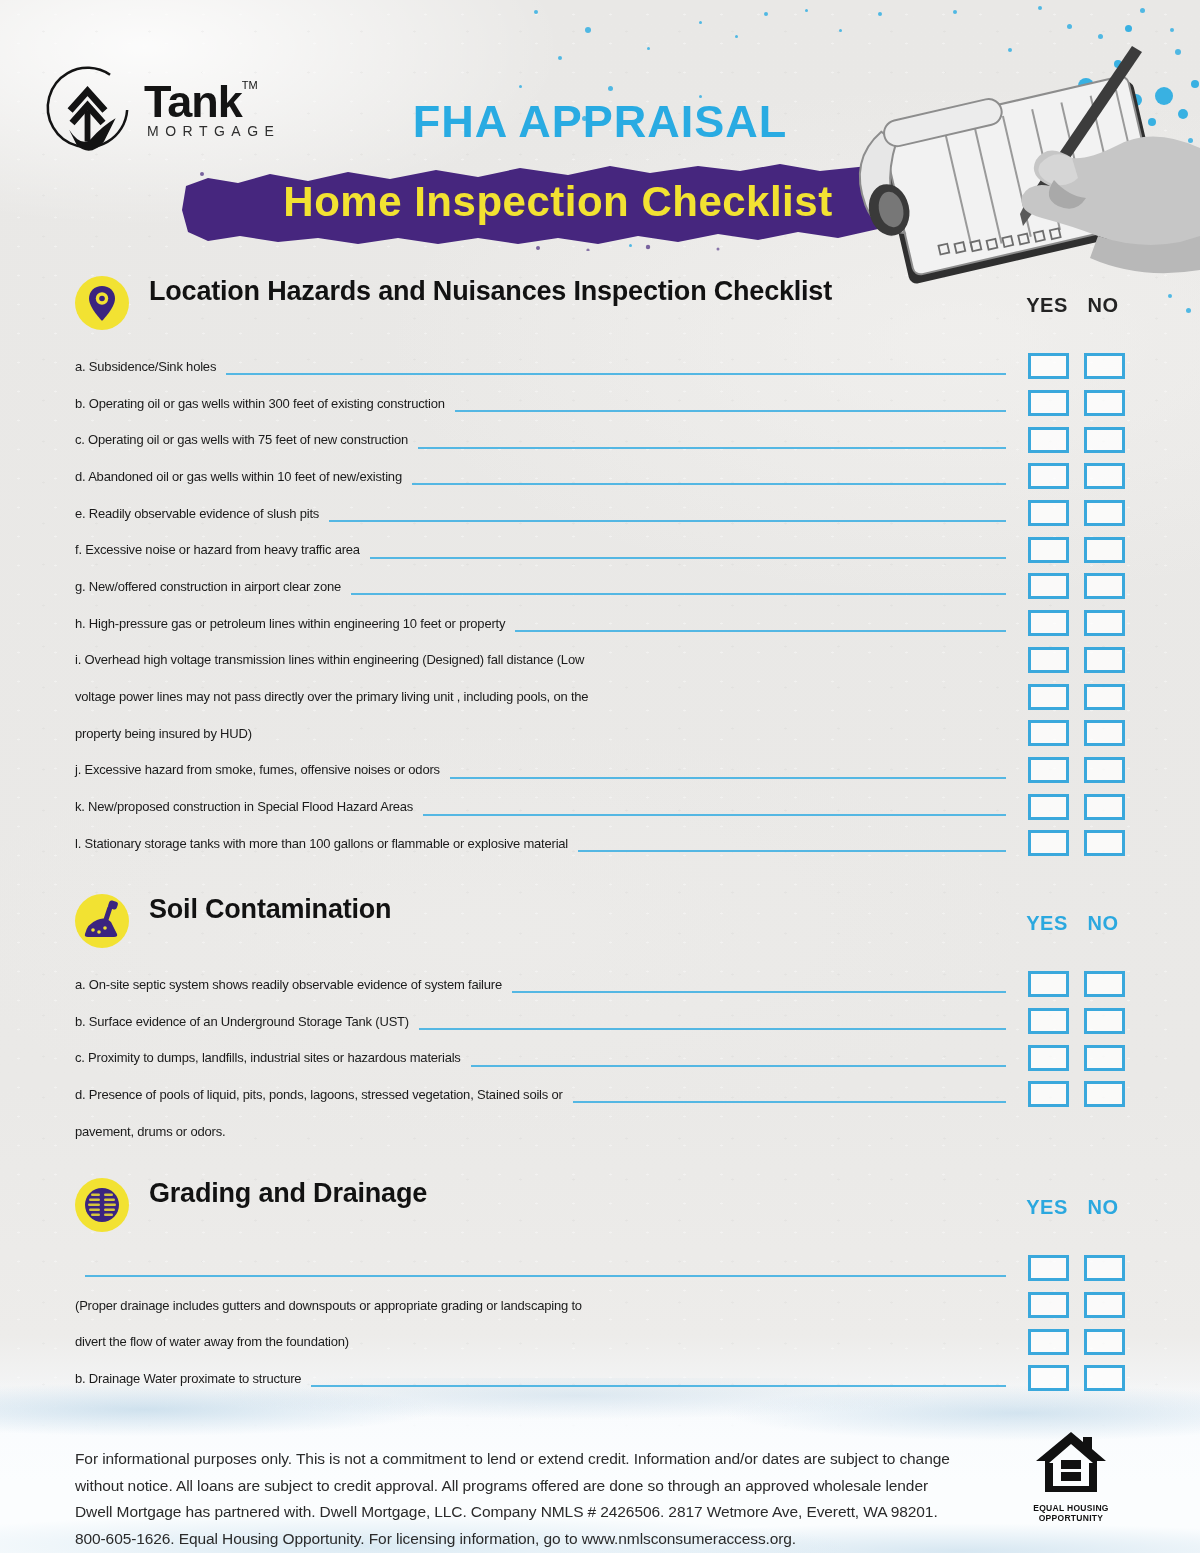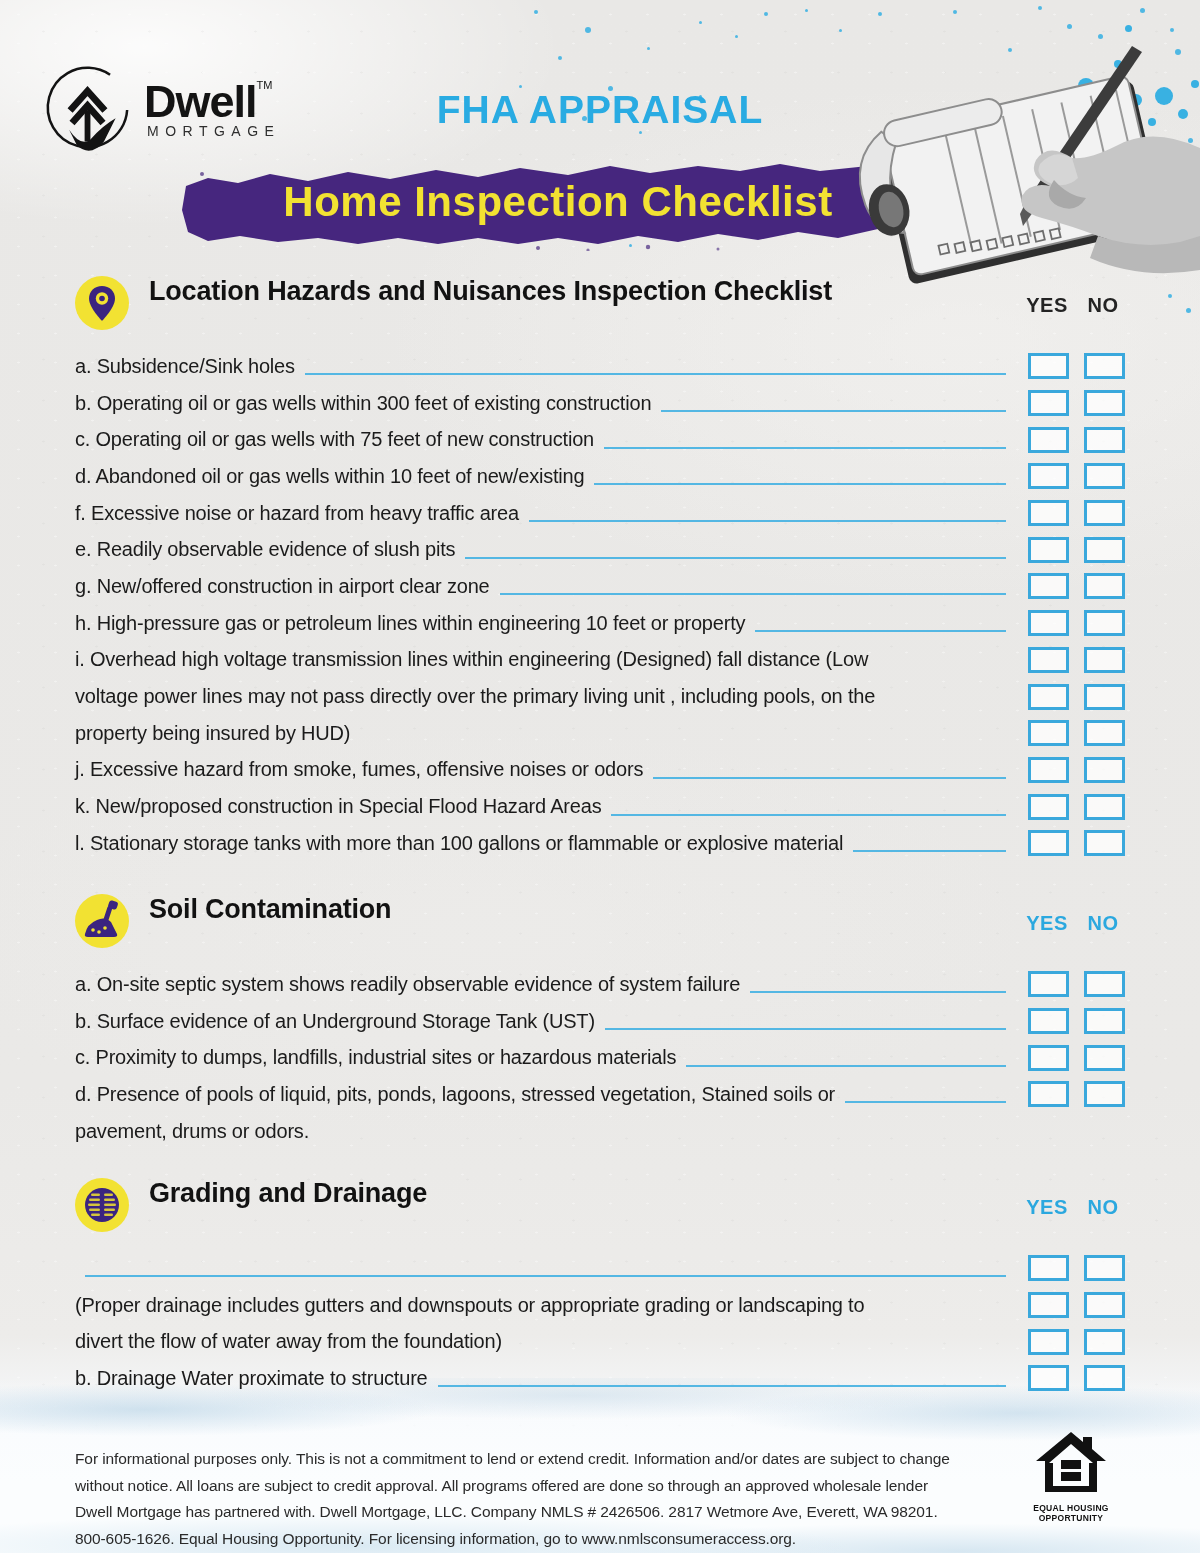--- a/index.html
+++ b/index.html
@@ -36,22 +36,22 @@
 
   
   .logo { position:absolute; left:42px; top:62px; display:flex; align-items:center; }
   .logo-mark { width:92px; height:92px; }
   .logo-text { margin-left:10px; line-height:1; }
   .logo-name { font-size:45px; font-weight:600; color:#141414; letter-spacing:-1px; }
   .logo-tm { font-size:11px; vertical-align:28px; color:#141414; font-weight:400; letter-spacing:0; }
   .logo-sub { font-size:14px; letter-spacing:6.5px; color:#2e2e2e; margin-left:3px; }
 
   .fha-title {
-    position:absolute; left:0; top:88px; width:1200px; text-align:center;
-    font-size:39px; font-weight:800; letter-spacing:1px; color:#29ABE2;
+    position:absolute; left:0; top:96px; width:1200px; text-align:center;
+    font-size:45px; font-weight:800; letter-spacing:1px; color:#29ABE2;
   }
   .banner { position:absolute; left:178px; top:156px; width:820px; height:95px;text-decoration:underline; }
   .banner svg { position:absolute; inset:0; }
   .banner-text {
     position:absolute; left:0; top:22px; width:760px; text-align:center;
     font-size:42px; font-weight:700; color:#F2E232; letter-spacing:.5px;
   }
   .notepad { position:absolute; left:840px; top:30px; width:360px; height:265px; }
   .splatter-layer { position:absolute; inset:0; pointer-events:none; }
   .splat { position:absolute; border-radius:50%; }
@@ -63,21 +63,21 @@
   .sec-title { font-size:27px; font-weight:700; color:#121212; letter-spacing:-.2px; }
   .col-label { position:absolute; top:50%; transform:translateY(-50%); width:44px; text-align:center;
                font-size:20px; font-weight:600; letter-spacing:.5px; }
   .col-yes { left:950px; }
   .col-no  { left:1006px; }
   .yn-dark .col-label { color:#232323; }
   .yn-blue .col-label { color:#2BA8DF; }
 
   .rows { margin-top:14px; }
   .row { display:flex; align-items:center; height:36.7px; }
-  .row-text { font-size:20px; color:#1b1b1b; white-space:nowrap; letter-spacing:-.2px; }
+  .row-text { font-size:13px; color:#1b1b1b; white-space:nowrap; letter-spacing:-.2px; }
   .row-line { flex:1 1 0; min-width:16px; height:0; border-bottom:2.2px solid #54B7E3;
               margin:0 10px; transform:translateY(8px); }
   .row-spacer { flex:1 1 0; min-width:0; }
   .row-boxes { display:flex; gap:15px; margin-left:12px; flex:0 0 97px; justify-content:flex-end; }
   .cbx { width:41px; height:26px; border:3.5px solid #3AA8DC; background:rgba(255,255,255,.75); }
   .row-boxes.hidden { visibility:hidden; }
 
   
   .footer-text {
     position:absolute; left:75px; top:1446px; width:885px;
@@ -139,21 +139,21 @@
 
   <div class="logo">
     <svg class="logo-mark" viewBox="0 0 95 95">
       <circle cx="47" cy="47" r="41" fill="none" stroke="#131313" stroke-width="2.6" stroke-dasharray="215 43" stroke-dashoffset="-24" transform="rotate(-30 47 47)"></circle>
       <path d="M29 50 L47 30 L65 50" fill="none" stroke="#131313" stroke-width="7"></path>
       <path d="M31 63 L47 45 L63 63" fill="none" stroke="#131313" stroke-width="7"></path>
       <path d="M47 50 L47 82" stroke="#131313" stroke-width="6"></path>
       <path d="M28 70 Q40 88 50 80 Q62 66 76 58 L64 82 Q50 99 36 86 Z" fill="#131313"></path>
     </svg>
     <div class="logo-text">
-      <div><span class="logo-name">Dwell</span><span class="logo-tm">TM</span></div>
+      <div><span class="logo-name">Tank</span><span class="logo-tm">TM</span></div>
       <div class="logo-sub">MORTGAGE</div>
     </div>
   </div>
 
   <div class="fha-title">FHA APPRAISAL</div>
   <div class="banner">
     <svg viewBox="0 0 820 95">
       <path fill="#46267E" d="M8 30 L30 22 L60 27 L92 18 L130 25 L170 16 L212 23 L258 14 L300 21 L342 12 L390 19 L432 10 L472 17 L520 10 L562 15 L602 8 L642 15 L690 10 L718 16 L742 12 L750 28 L756 48 L748 68 L734 78 L700 73 L660 82 L620 76 L580 84 L540 78 L500 86 L460 80 L420 88 L380 82 L340 88 L300 82 L260 88 L220 82 L180 88 L140 82 L100 86 L62 80 L30 85 L10 76 L4 54 Z"></path>
       <rect x="744" y="30" width="52" height="9" rx="4" fill="#46267E" transform="rotate(3 744 30)"></rect>
       <rect x="742" y="47" width="64" height="8" rx="4" fill="#46267E" transform="rotate(-2 742 47)"></rect>
@@ -246,29 +246,29 @@
         </div>
         <div class="row">
           <span class="row-text">d. Abandoned oil or gas wells within 10 feet of new/existing</span>
           <span class="row-line"></span>
           <span class="row-boxes">
             <span class="cbx"></span>
             <span class="cbx"></span>
           </span>
         </div>
         <div class="row">
+          <span class="row-text">e. Readily observable evidence of slush pits</span>
+          <span class="row-line"></span>
+          <span class="row-boxes">
+            <span class="cbx"></span>
+            <span class="cbx"></span>
+          </span>
+        </div>
+        <div class="row">
           <span class="row-text">f. Excessive noise or hazard from heavy traffic area</span>
-          <span class="row-line"></span>
-          <span class="row-boxes">
-            <span class="cbx"></span>
-            <span class="cbx"></span>
-          </span>
-        </div>
-        <div class="row">
-          <span class="row-text">e. Readily observable evidence of slush pits</span>
           <span class="row-line"></span>
           <span class="row-boxes">
             <span class="cbx"></span>
             <span class="cbx"></span>
           </span>
         </div>
         <div class="row">
           <span class="row-text">g. New/offered construction in airport clear zone</span>
           <span class="row-line"></span>
           <span class="row-boxes">

